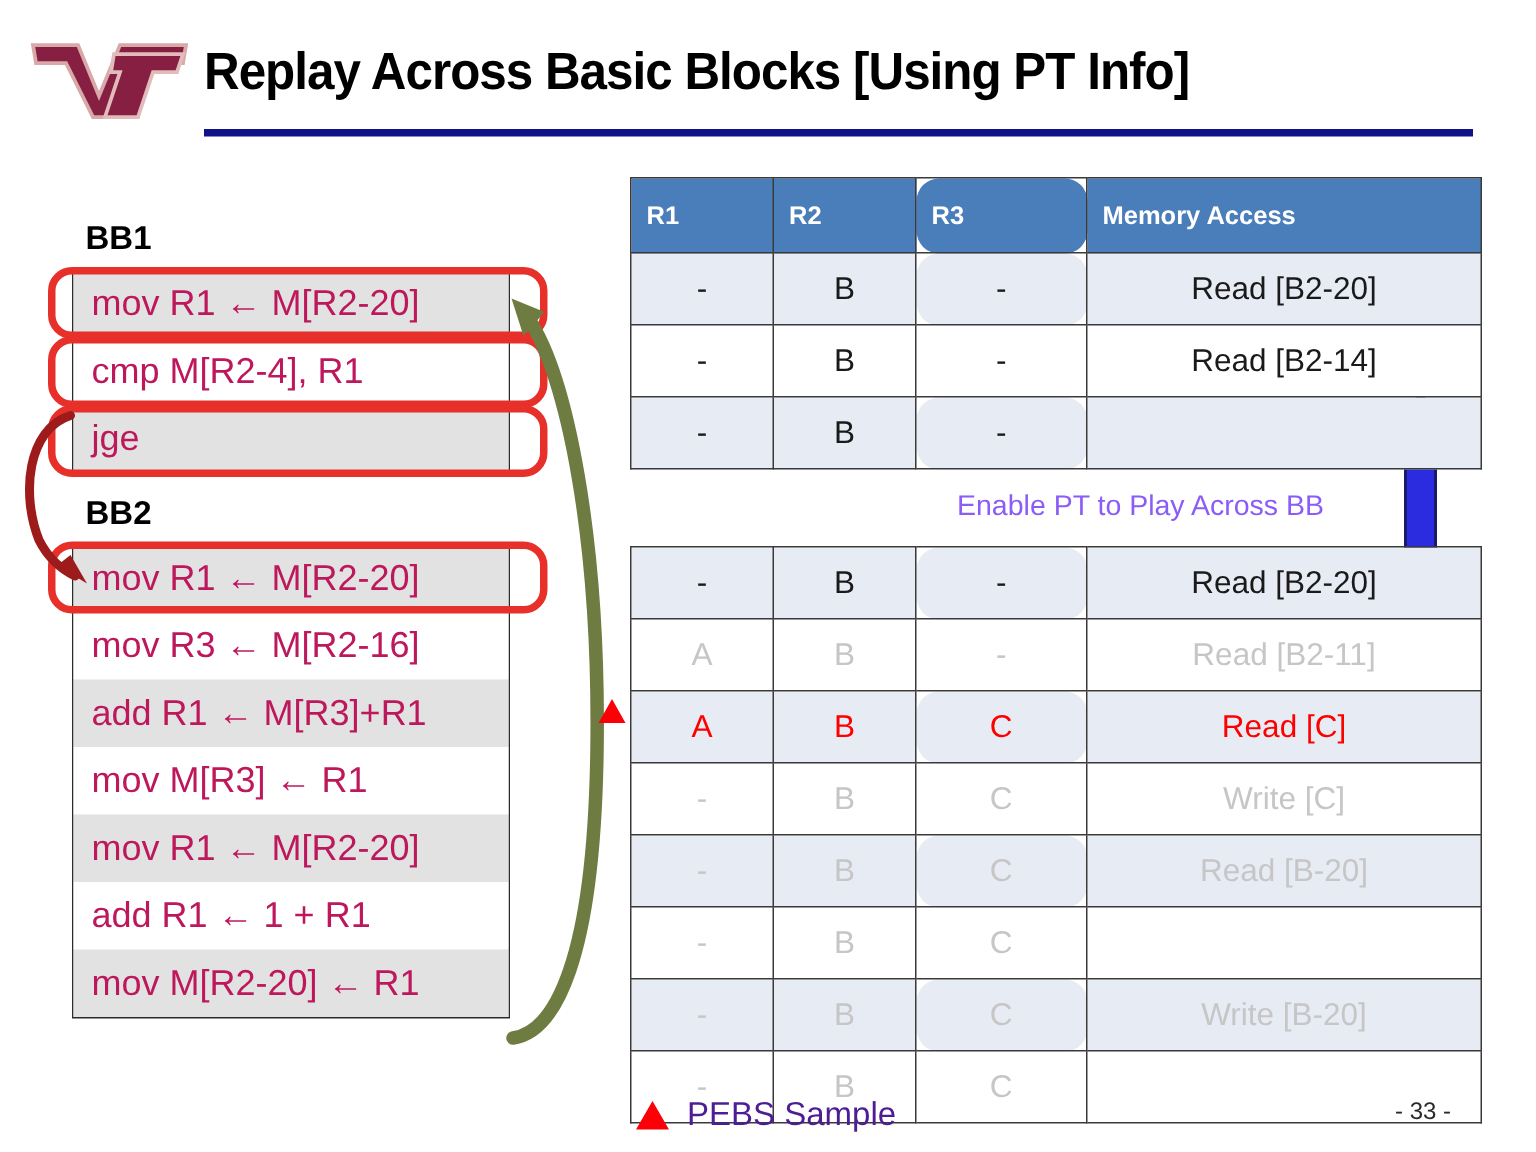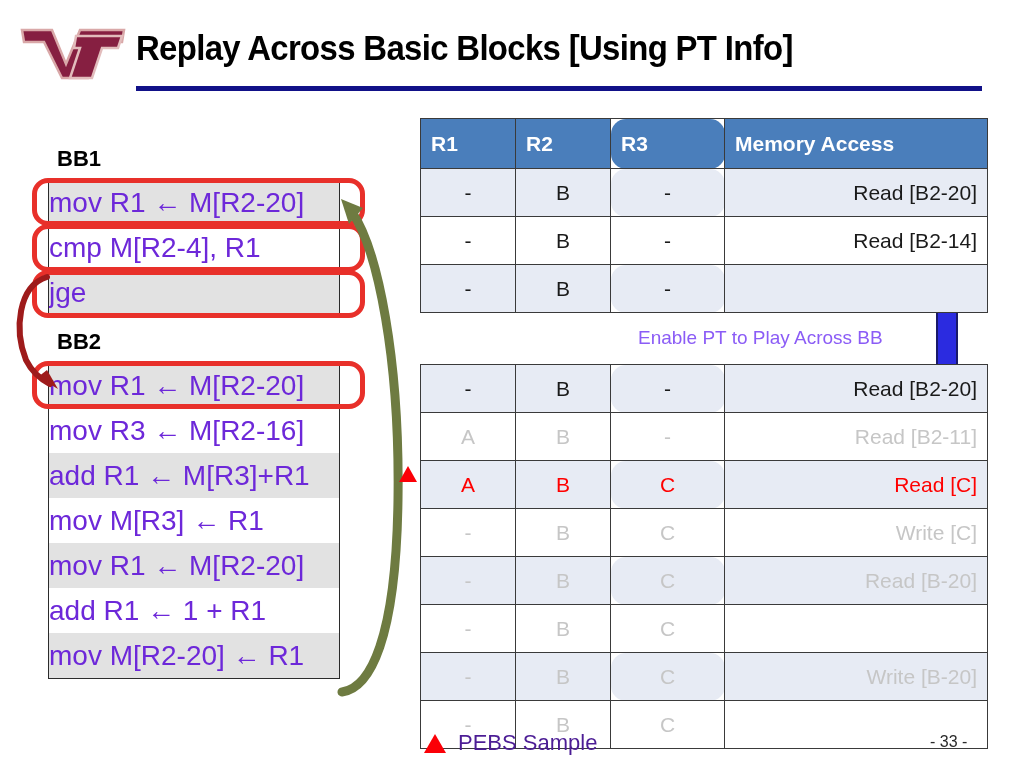--- a/index.html
+++ b/index.html
@@ -64,22 +64,23 @@
     left: 48px;
     top: 179px;
     width: 292px;
     border: 1.6px solid #2b2b2b;
     box-sizing: border-box;
     background: #ffffff;
   }
   .code-row {
     height: 45px;
     line-height: 45px;
-    font-size: 28px;
-    color: #6d28d9;
+    padding-left: 12px;
+    font-size: 24px;
+    color: #be185d;
     white-space: nowrap;
     box-sizing: border-box;
     overflow: hidden;
   }
   .code-row.shaded { background: #e2e2e2; }
   .code-row.plain  { background: #ffffff; }
 
   
   .red-box {
     position: absolute;
@@ -109,27 +110,27 @@
     height: 48px;
     box-sizing: border-box;
     padding: 0 10px;
     font-weight: normal;
   }
   .pt-table th {
     background: #4a7ebb;
     color: #ffffff;
     font-weight: bold;
     text-align: left;
-    font-size: 21px;
+    font-size: 17px;
     height: 50px;
   }
   .col-r1 { width: 95px; text-align: center; }
   .col-r2 { width: 95px; text-align: center; }
   .col-r3 { width: 114px; text-align: center; border-radius: 15px; }
-  .col-mem { width: 263px; text-align: right; }
+  .col-mem { width: 263px; text-align: center; }
   tr.band-a td { background: #e7ebf4; }
   tr.band-b td { background: #ffffff; }
   td.t-normal { color: #1a1a1a; }
   td.t-faded  { color: #c6c6c6; }
   td.t-red    { color: #ff0000; }
 
   #caption-enable {
     position: absolute;
     left: 638px;
     top: 327px;

